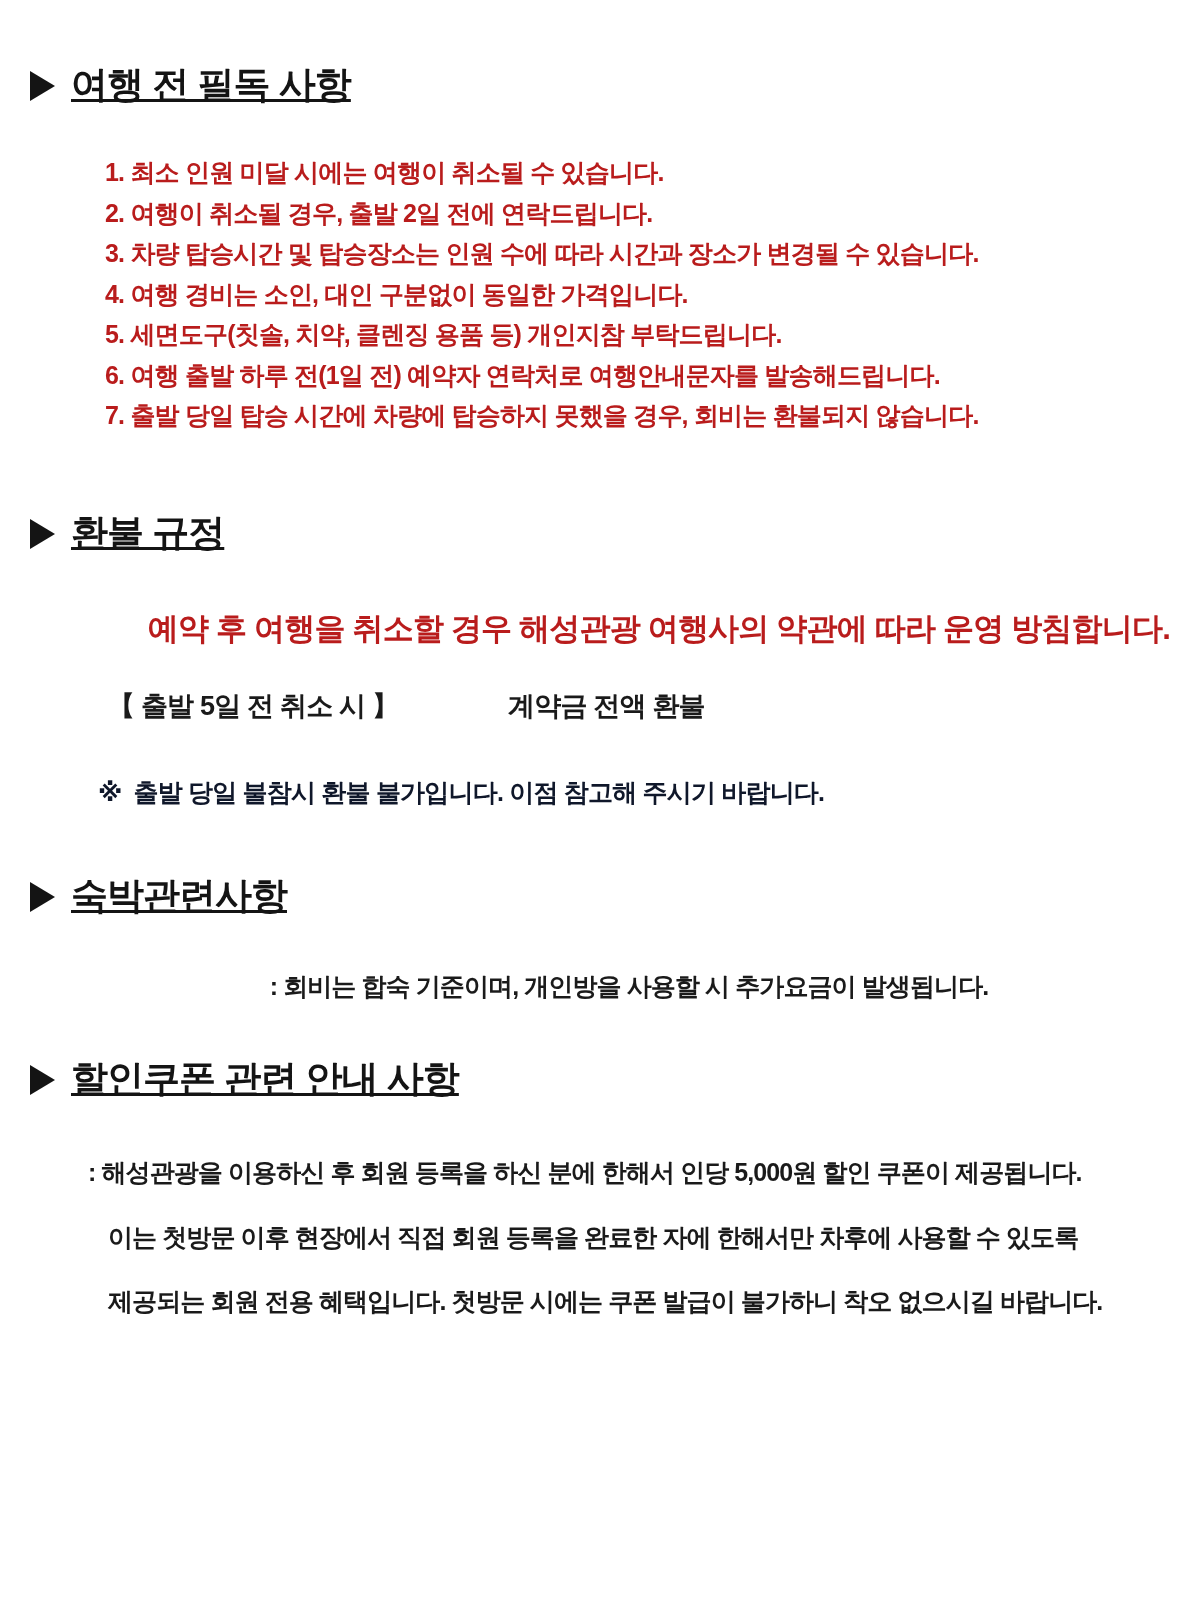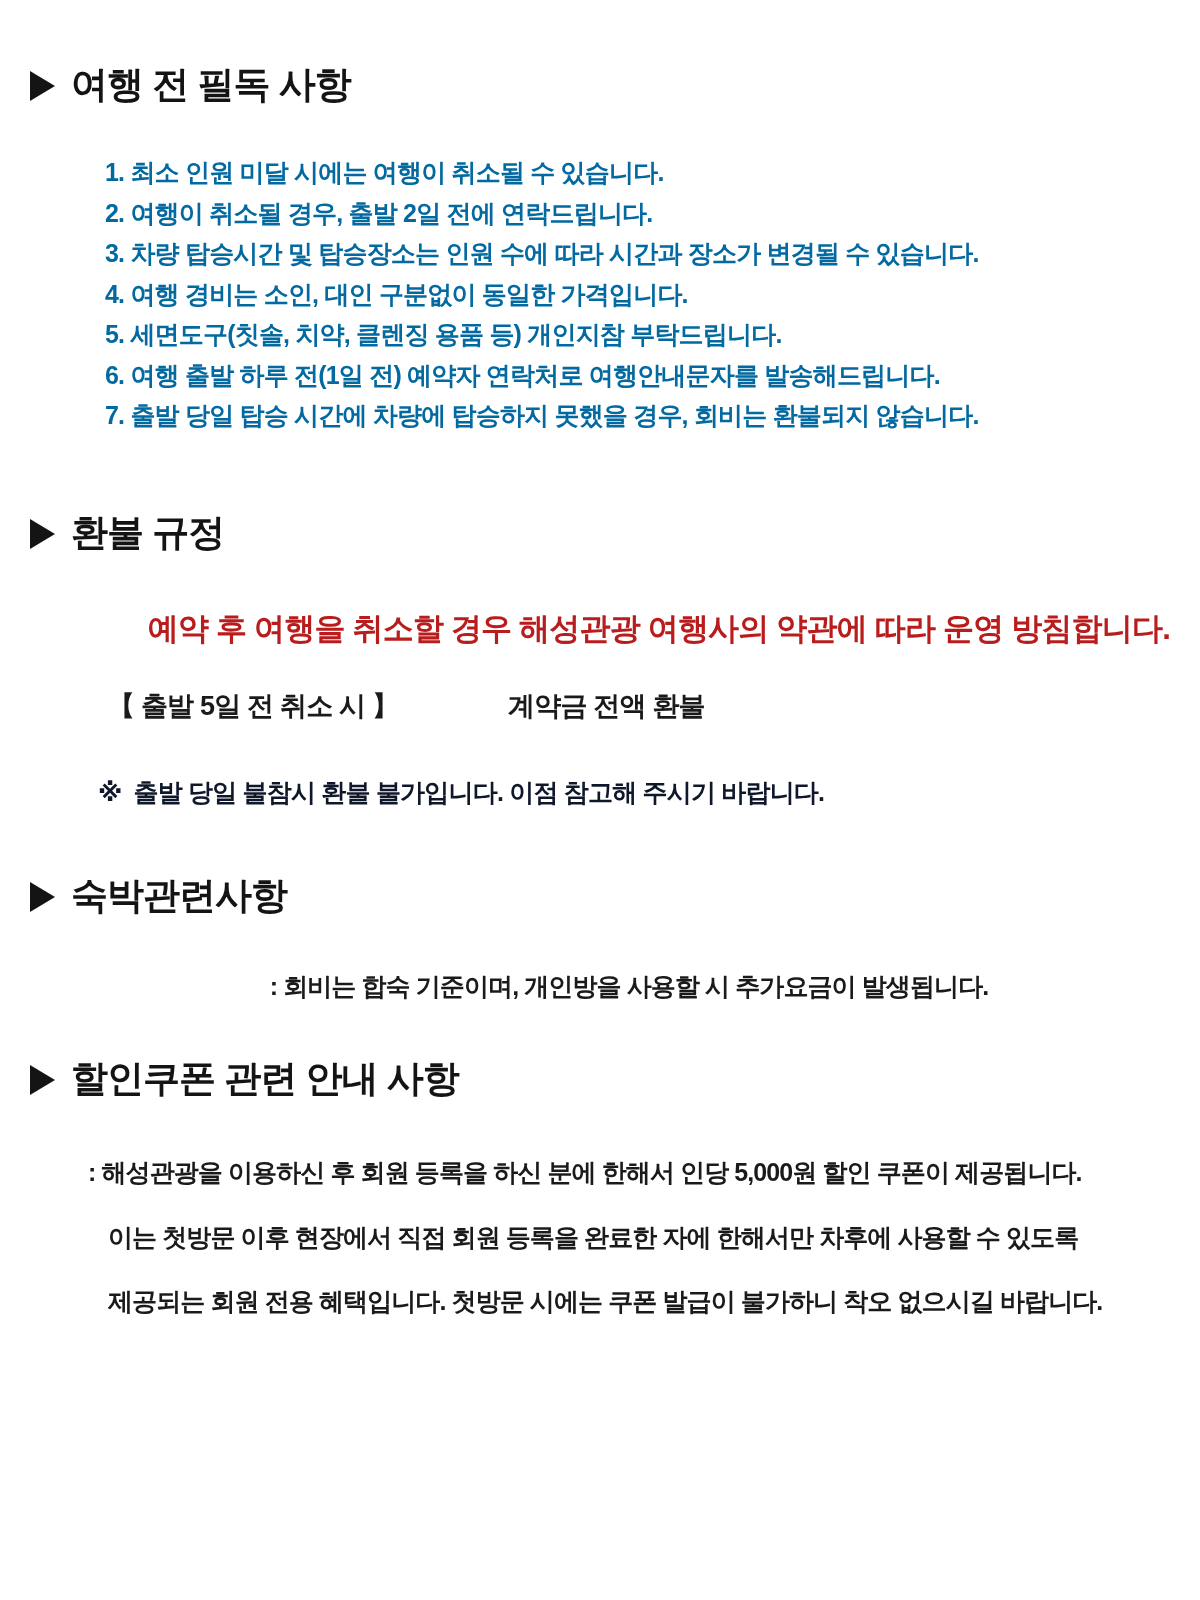--- a/index.html
+++ b/index.html
@@ -24,20 +24,21 @@
 
   
   .section-head {
     display: flex;
     align-items: center;
     gap: 16px;
     font-size: 37px;
     font-weight: bold;
     letter-spacing: -1px;
     color: #141414;
+    text-decoration: underline;
   }
   .tri {
     display: inline-block;
     width: 0;
     height: 0;
     border-left: 25px solid #141414;
     border-top: 15px solid transparent;
     border-bottom: 15px solid transparent;
     flex: 0 0 auto;
     position: relative;
@@ -48,21 +49,21 @@
   .notice-list {
     margin: 42px 0 0 0;
     padding: 0 0 0 75px;
     list-style: none;
   }
   .notice-list li {
     font-size: 25px;
     font-weight: bold;
     letter-spacing: -0.8px;
     line-height: 1.62;
-    color: #0369a1;
+    color: #b91c1c;
     white-space: nowrap;
   }
 
   
   .refund-lead {
     margin: 50px 0 0 0;
     padding-left: 88px;
     font-size: 31px;
     font-weight: bold;
     letter-spacing: -0.8px;

